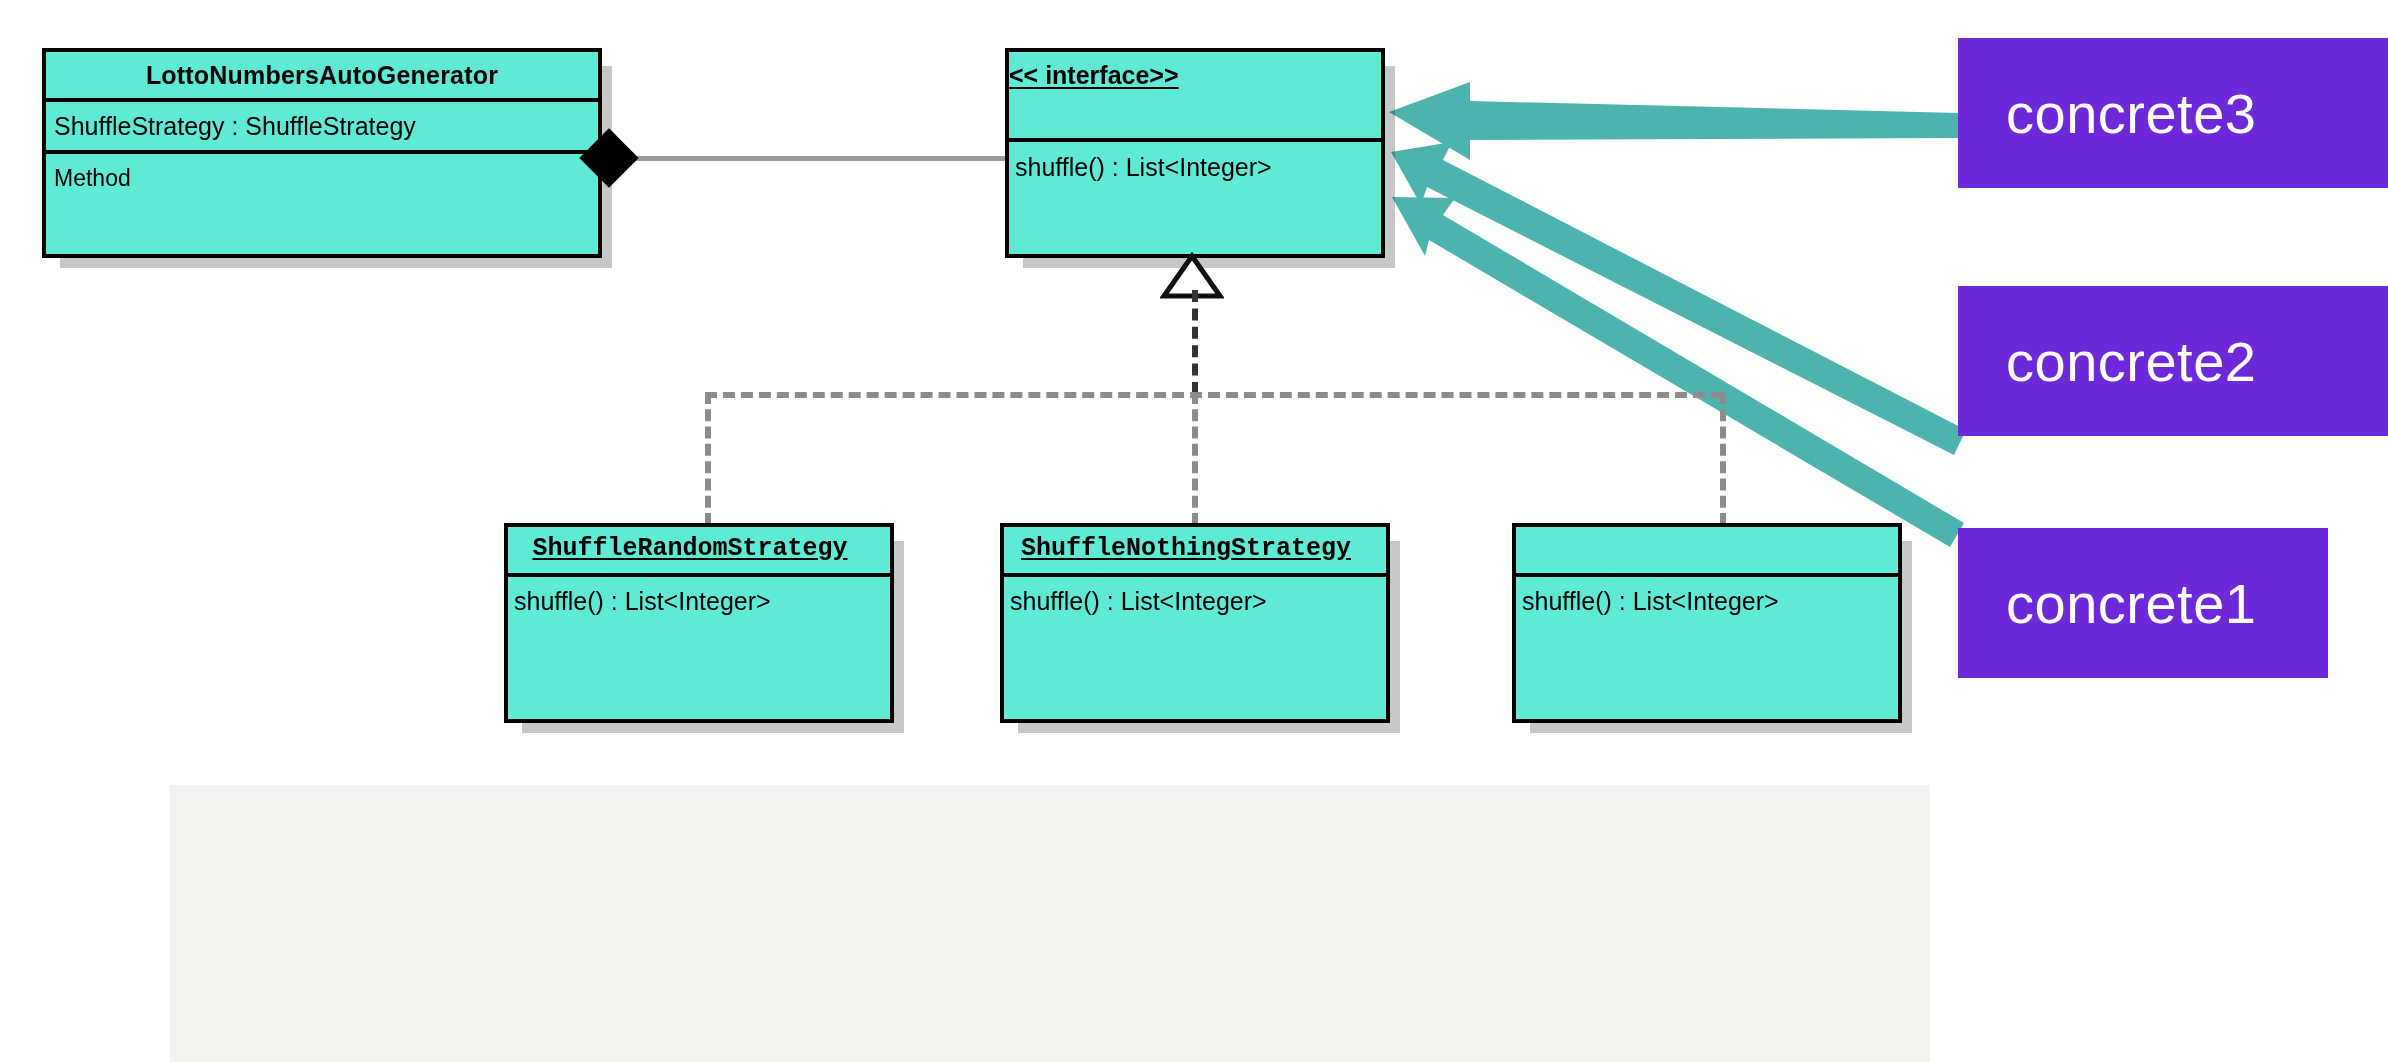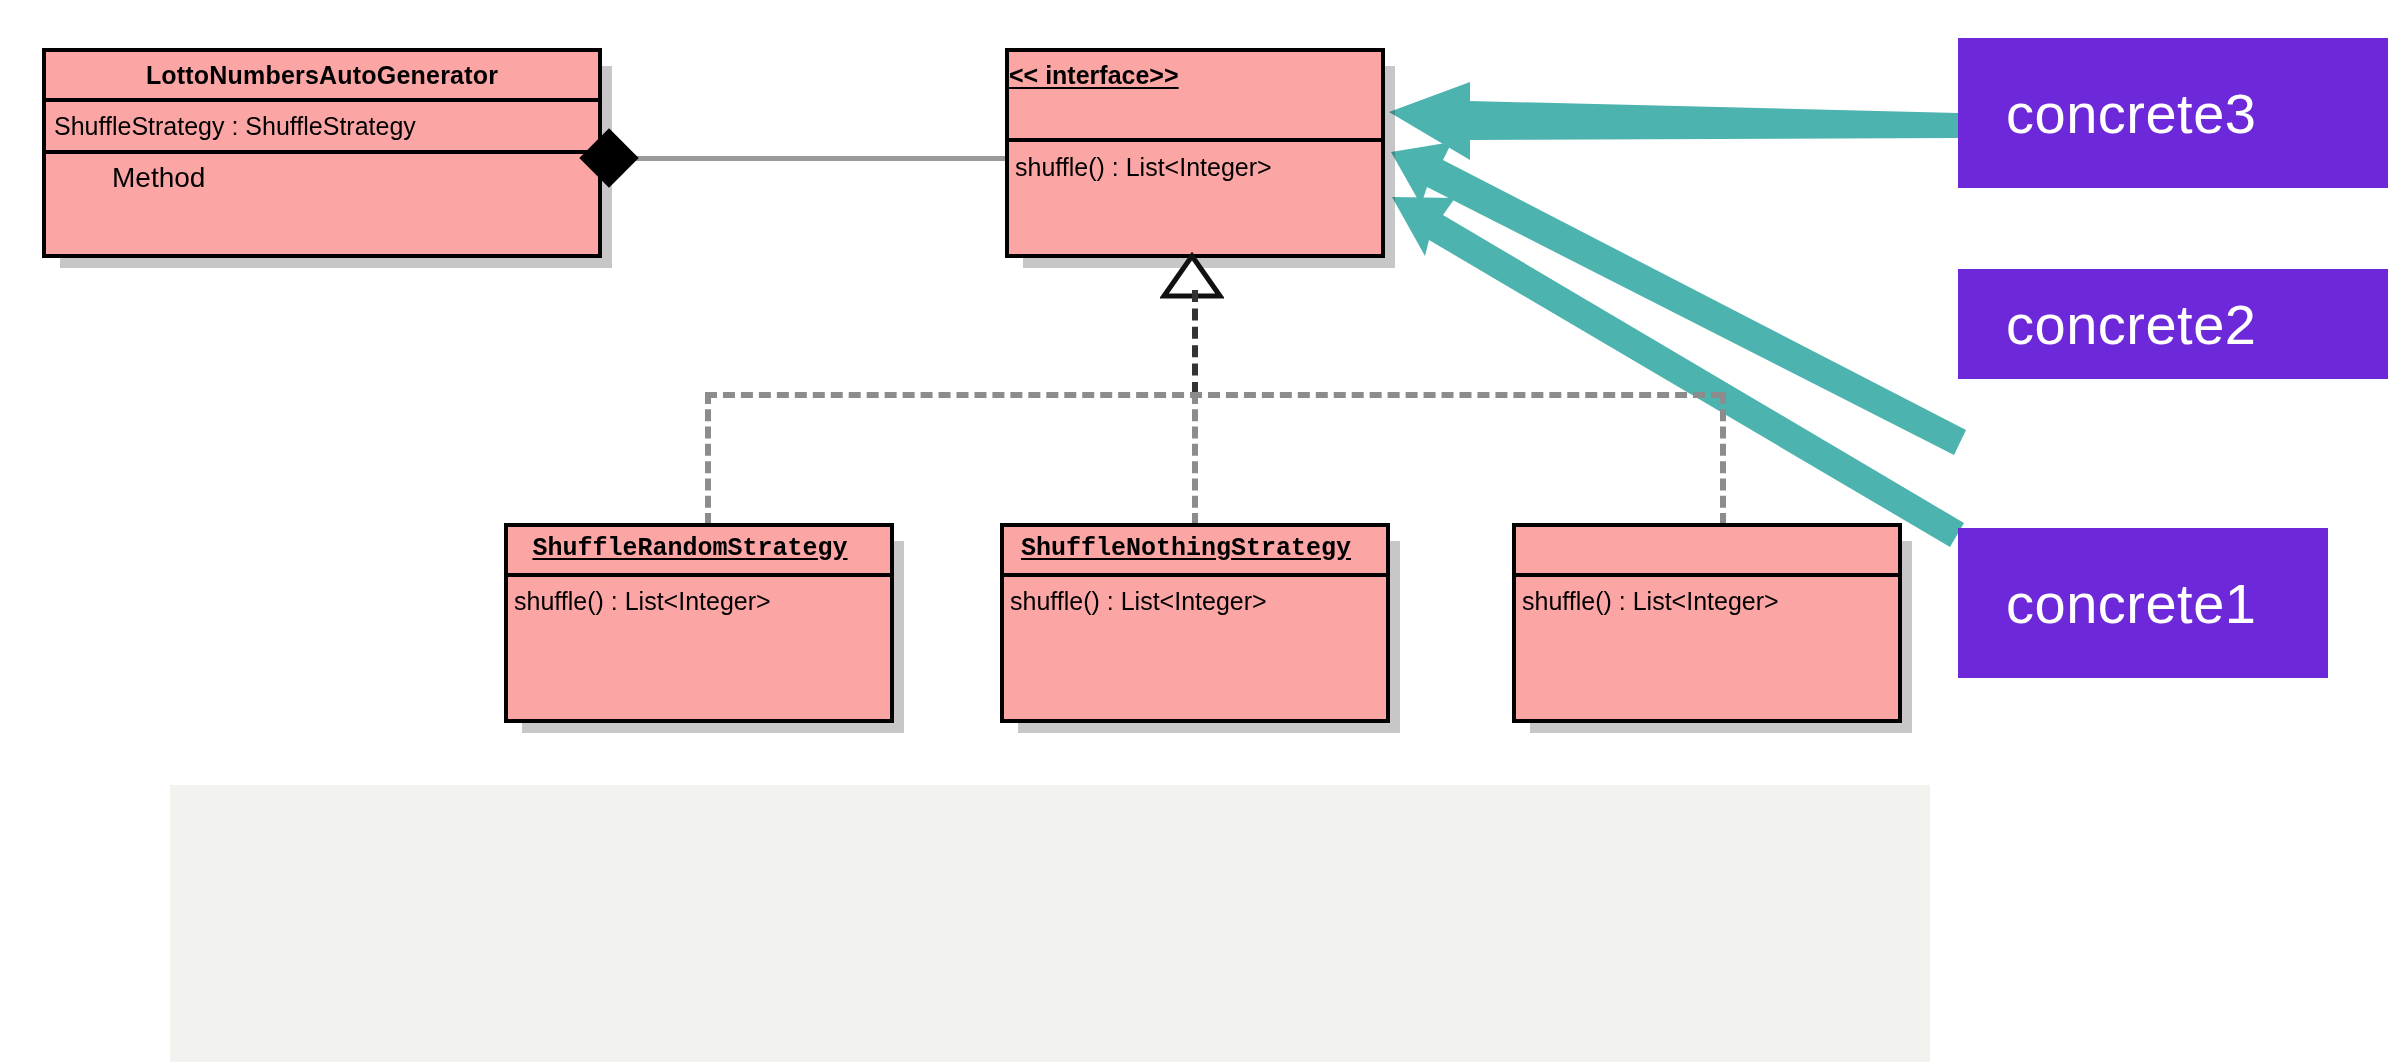--- a/index.html
+++ b/index.html
@@ -14,21 +14,21 @@
     position: relative;
     width: 2388px;
     height: 1062px;
     background: #ffffff;
     overflow: hidden;
   }
 
   
   .uml-box {
     position: absolute;
-    background: #fca5a5;
+    background: #5eead4;
     border: 4px solid #000000;
     box-sizing: border-box;
     box-shadow: 14px 14px 0 -4px rgba(0,0,0,0.22);
   }
   .uml-section {
     box-sizing: border-box;
     position: relative;
   }
   .uml-title {
     font-weight: bold;
@@ -61,21 +61,21 @@
     height: 46px; line-height: 46px; font-size: 25px; letter-spacing: 0.2px;
   }
   #gen-div1 { top: 46px; }
   #gen-attr {
     position: absolute; top: 50px; left: 0; right: 0; height: 48px;
     line-height: 48px; padding-left: 8px; font-size: 25px;
   }
   #gen-div2 { top: 98px; }
   #gen-method {
     position: absolute; top: 102px; left: 0; right: 0; height: 48px;
-    line-height: 48px; padding-left: 22px; font-size: 28px; margin-left: 44px;
+    line-height: 48px; padding-left: 8px; font-size: 23px;
   }
 
   
   #iface-box {
     left: 1005px; top: 48px; width: 380px; height: 210px;
   }
   #iface-stereo {
     position: absolute; top: 4px; left: 0; right: 0; height: 38px;
     line-height: 38px; font-size: 25px; text-align: left;
   }
@@ -138,21 +138,21 @@
     background: #6d28d9;
     color: #ffffff;
     display: flex;
     align-items: center;
     padding-left: 48px;
     box-sizing: border-box;
     font-size: 56px;
     letter-spacing: 0.5px;
   }
   #chip-3 { left: 1958px; top: 38px;  width: 430px; height: 150px; }
-  #chip-2 { left: 1958px; top: 269px; width: 430px; height: 110px; }
+  #chip-2 { left: 1958px; top: 286px; width: 430px; height: 150px; }
   #chip-1 { left: 1958px; top: 528px; width: 370px; height: 150px; }
 
   
   #arrows { position: absolute; left: 0; top: 0; width: 2388px; height: 1062px; }
 
   
   #code-panel {
     position: absolute;
     left: 170px; top: 785px; width: 1760px; height: 277px;
     background: #f2f2ef;

